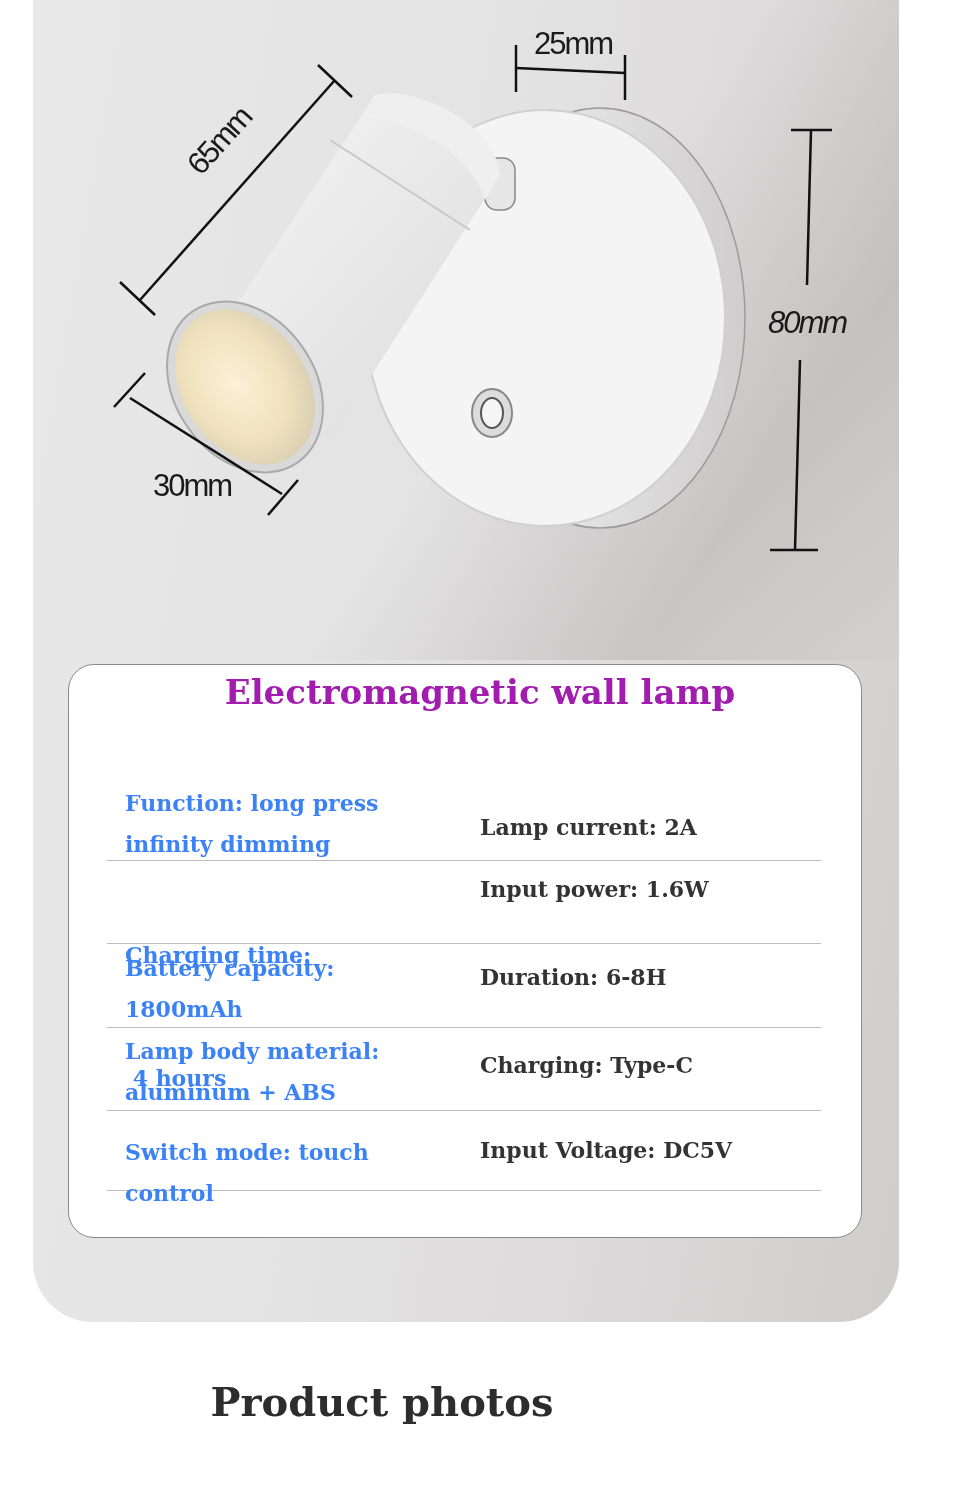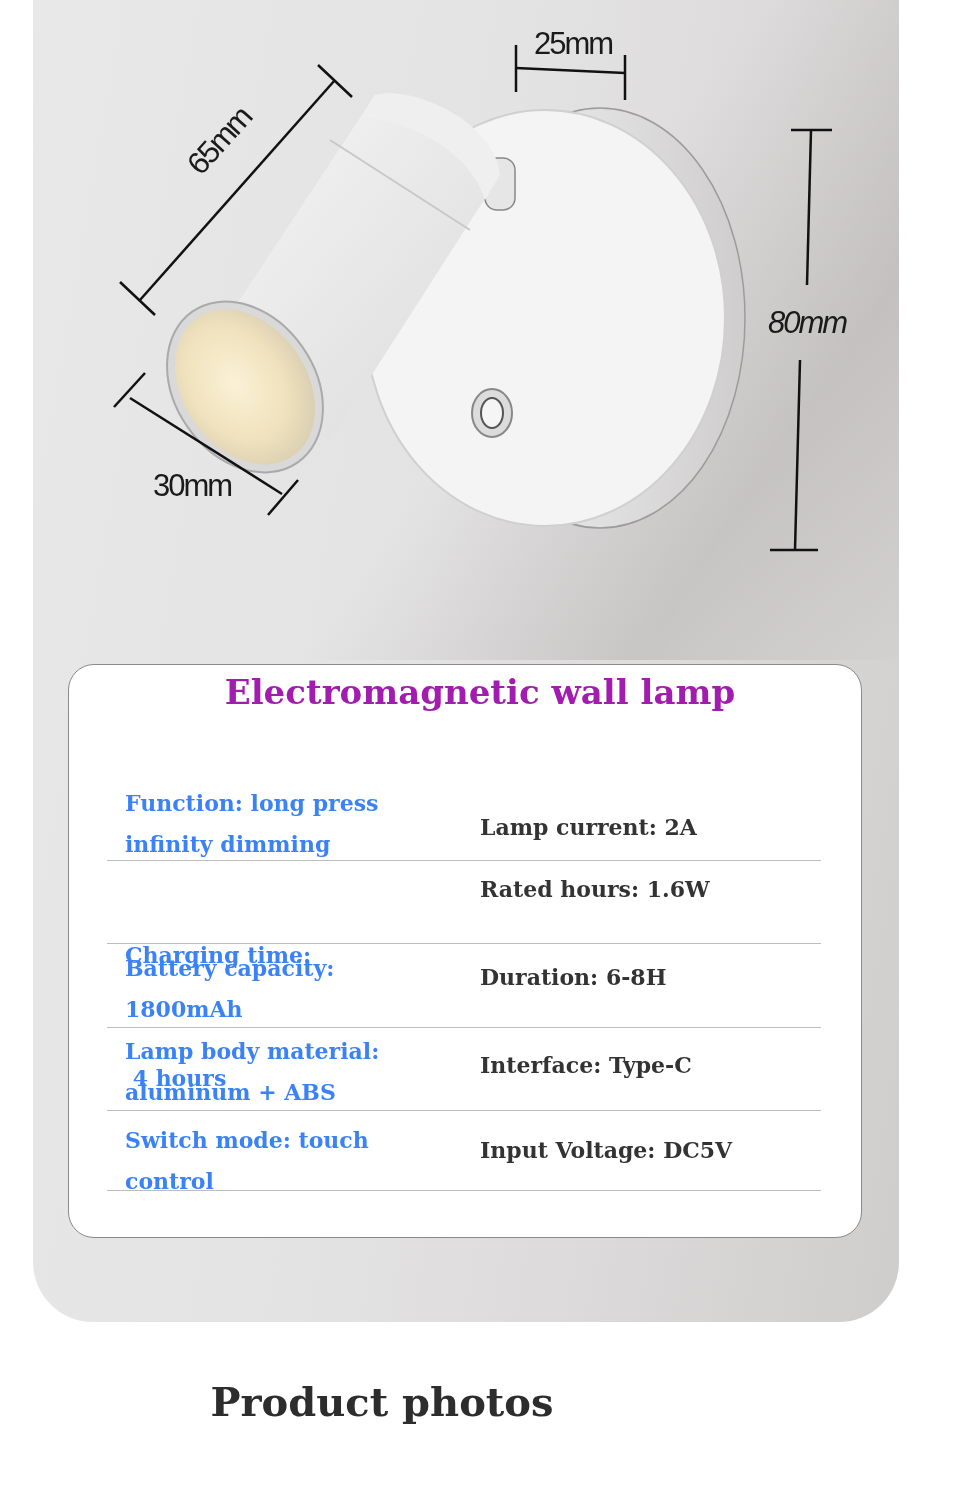--- a/index.html
+++ b/index.html
@@ -91,38 +91,38 @@
       <div>Function: long press</div>
       <div>infinity dimming</div>
     </div>
     <div class="spec-right" style="top:28px;">Lamp current: 2A</div>
   </div>
   <div class="spec-row" style="height:83px;">
     <div class="spec-left" style="top:-8px;white-space:pre;">
       <div>Charging time:</div>
       <div> 4 hours</div>
     </div>
-    <div class="spec-right" style="top:15px;">Rated hours: 1.6W</div>
+    <div class="spec-right" style="top:15px;">Input power: 1.6W</div>
   </div>
   <div class="spec-row" style="height:84px;">
     <div class="spec-left" style="top:4px;">
       <div>Battery capacity:</div>
       <div>1800mAh</div>
     </div>
     <div class="spec-right" style="top:20px;">Duration: 6-8H</div>
   </div>
   <div class="spec-row" style="height:83px;">
     <div class="spec-left" style="top:3px;">
       <div>Lamp body material:</div>
       <div>aluminum + ABS</div>
     </div>
-    <div class="spec-right" style="top:24px;">Interface: Type-C</div>
+    <div class="spec-right" style="top:24px;">Charging: Type-C</div>
   </div>
   <div class="spec-row" style="height:80px;">
-    <div class="spec-left" style="top:9px;">
+    <div class="spec-left" style="top:21px;">
       <div>Switch mode: touch</div>
       <div>control</div>
     </div>
     <div class="spec-right" style="top:26px;">Input Voltage: DC5V</div>
   </div>
 </div>
 
 <div class="section-title">Product photos</div>
 
 </body></html>

